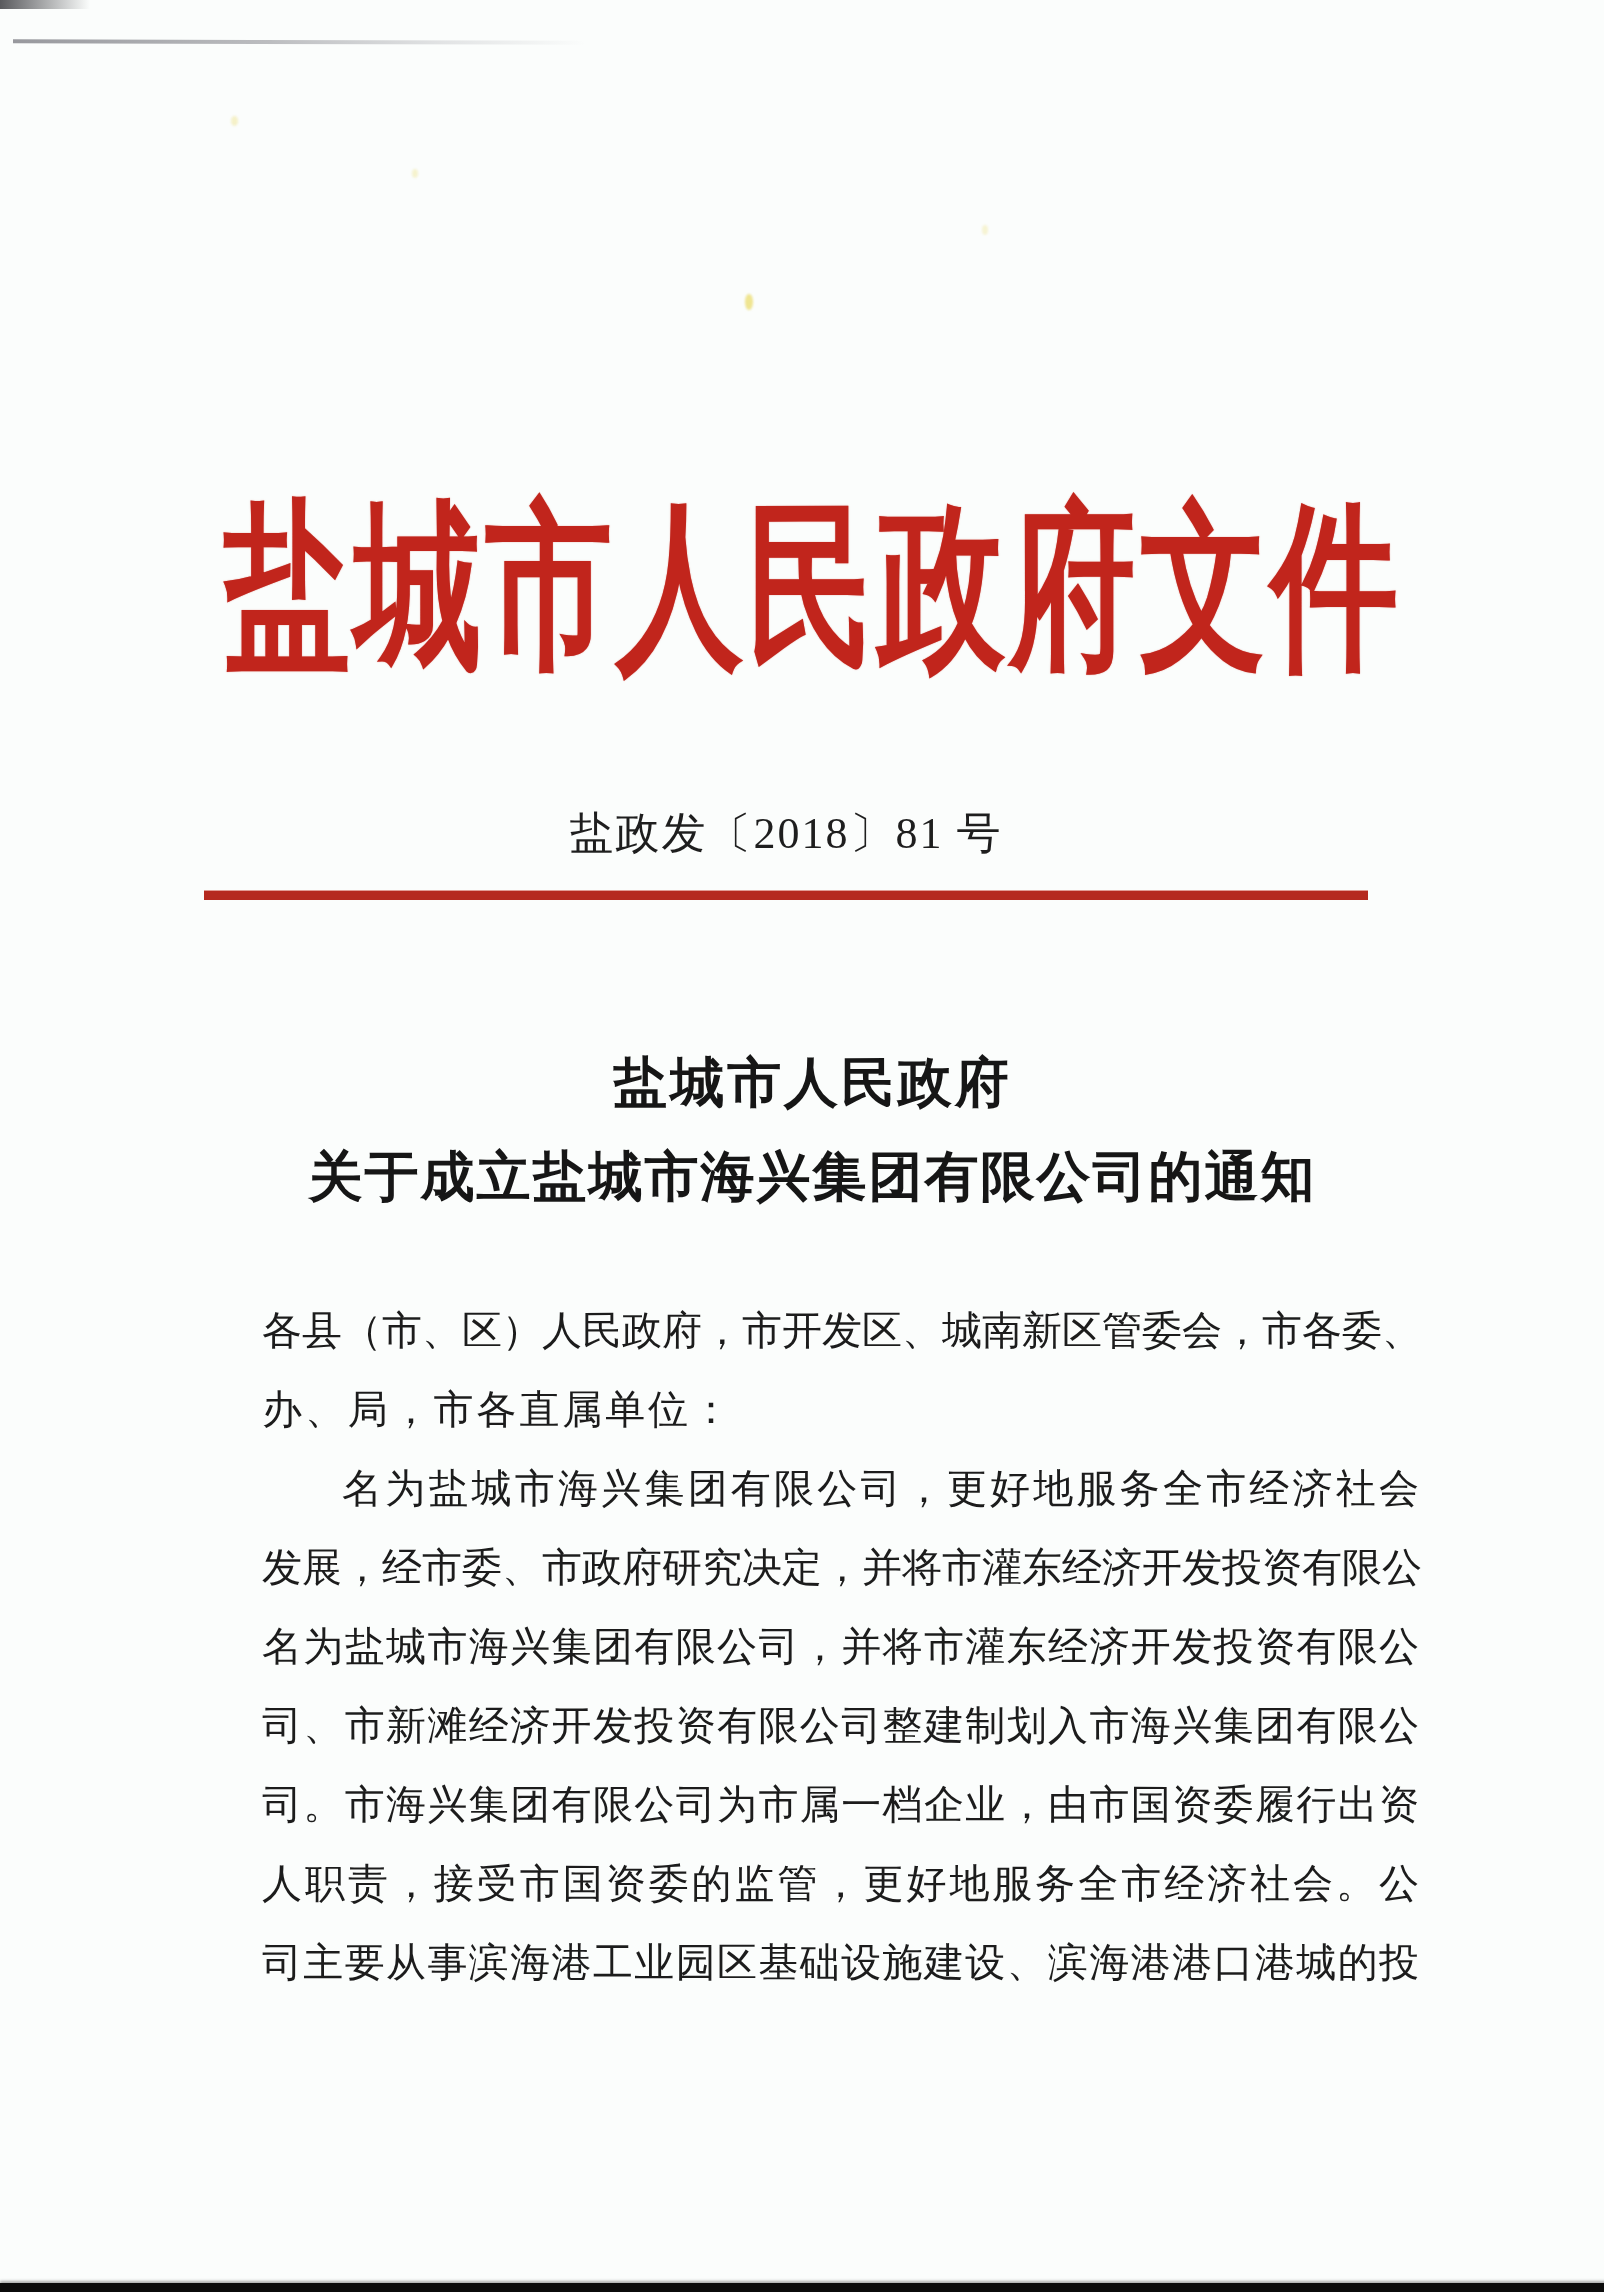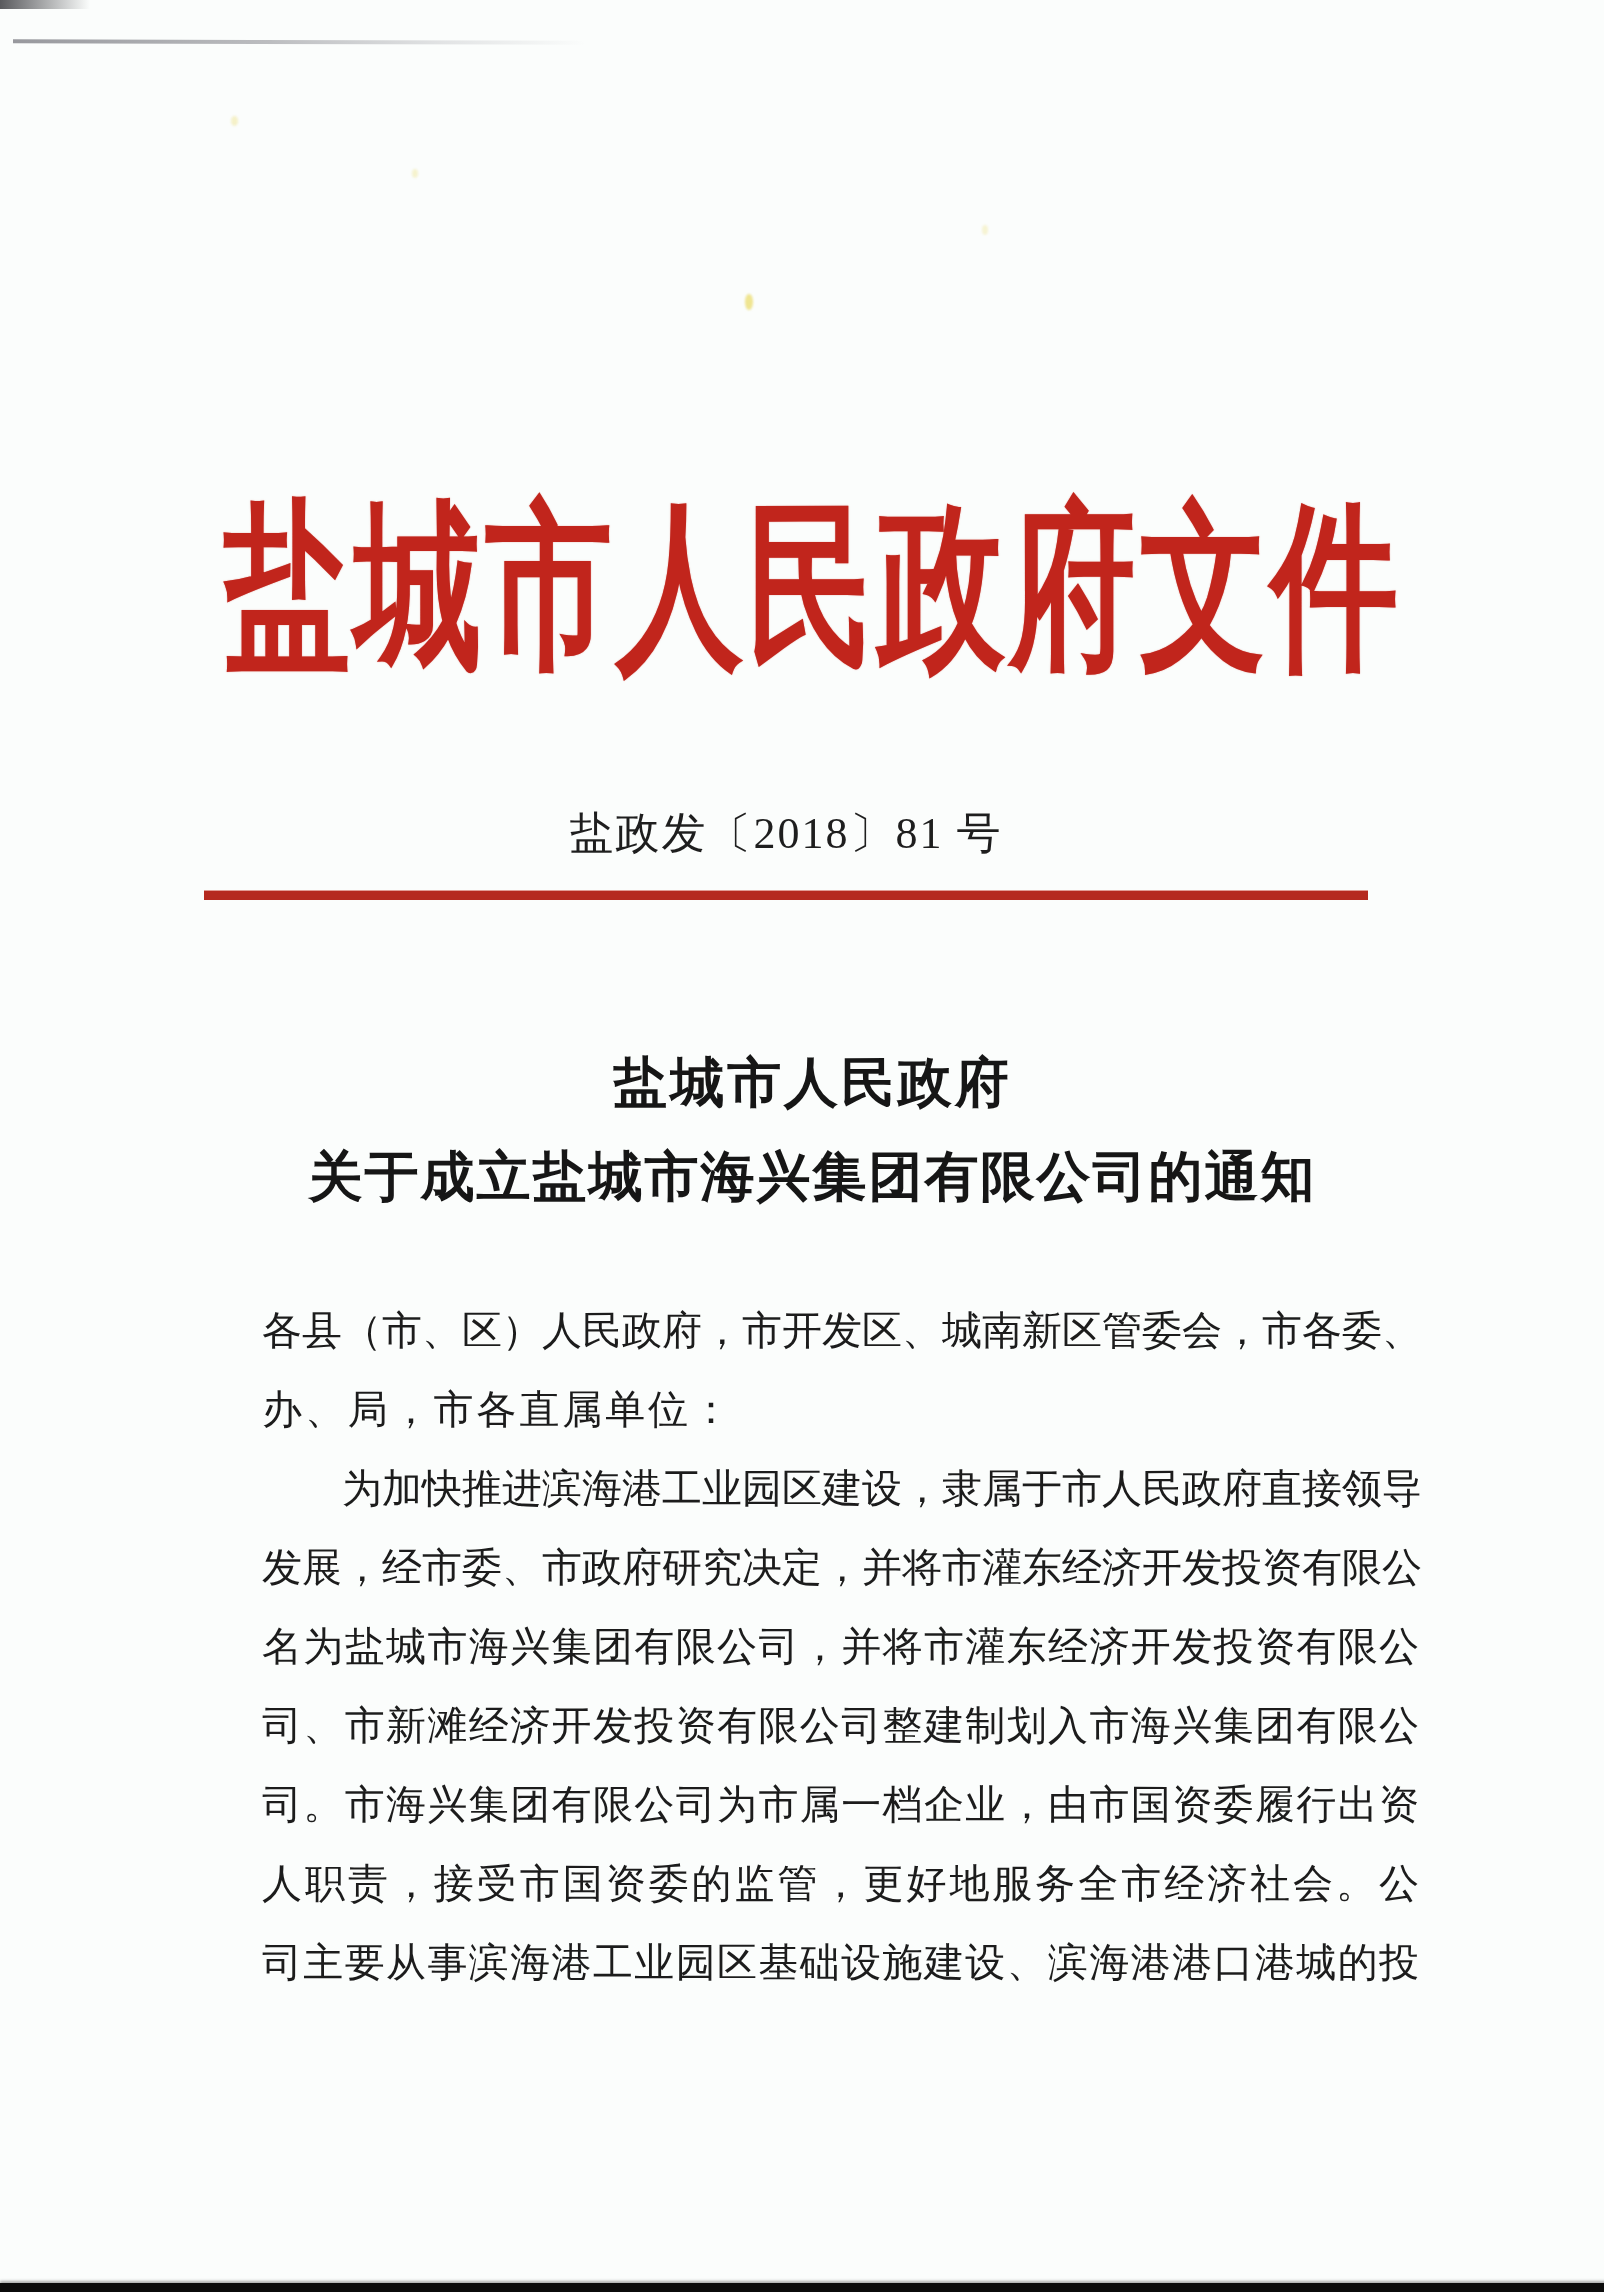--- a/index.html
+++ b/index.html
@@ -131,21 +131,21 @@
   <div class="doc-number">盐政发〔2018〕81 号</div>
 
   <div class="red-rule"></div>
 
   <div class="doc-title-line doc-title-1">盐城市人民政府</div>
   <div class="doc-title-line doc-title-2">关于成立盐城市海兴集团有限公司的通知</div>
 
   <div class="body-block">
     <div class="bline">各县（市、区）人民政府，市开发区、城南新区管委会，市各委、</div>
     <div class="bline short">办、局，市各直属单位：</div>
-    <div class="bline indent">为加快推进滨海港工业园区建设，隶属于市人民政府直接领导</div>
+    <div class="bline indent">名为盐城市海兴集团有限公司，更好地服务全市经济社会</div>
     <div class="bline">发展，经市委、市政府研究决定，并将市灌东经济开发投资有限公</div>
     <div class="bline">名为盐城市海兴集团有限公司，并将市灌东经济开发投资有限公</div>
     <div class="bline">司、市新滩经济开发投资有限公司整建制划入市海兴集团有限公</div>
     <div class="bline">司。市海兴集团有限公司为市属一档企业，由市国资委履行出资</div>
     <div class="bline">人职责，接受市国资委的监管，更好地服务全市经济社会。公</div>
     <div class="bline">司主要从事滨海港工业园区基础设施建设、滨海港港口港城的投</div>
   </div>
 
   <div class="artifact-bottom-bar"></div>
 

